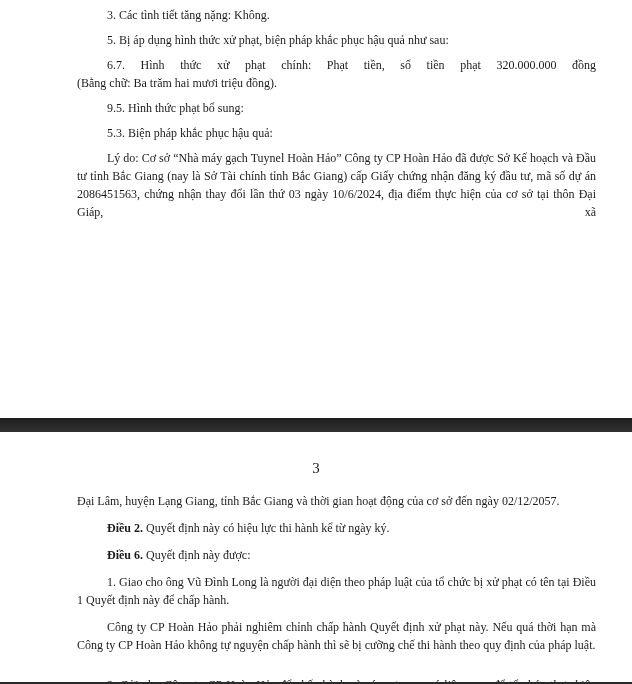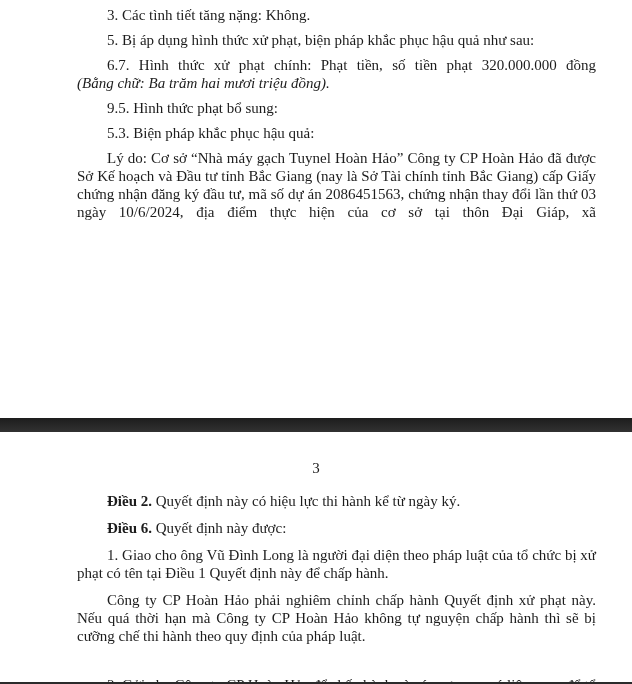--- a/index.html
+++ b/index.html
@@ -22,28 +22,28 @@
   }
   .textcol {
     position: absolute;
     left: 77px;
     width: 519px;
   }
   .page1-text { top: 6px; }
   .page2-text { top: 492px; }
   p.para {
     margin: 0 0 7px 0;
-    font-size: 15px;
+    font-size: 12px;
     line-height: 18px;
     text-align: justify;
   }
   .page2-text p.para { margin-bottom: 9px; }
   .indent { text-indent: 30px; }
   .just-all { text-align-last: justify; }
-  .italic { font-style: italic; }
+  .italic { }
   .bold { font-weight: bold; }
   .page-number {
     position: absolute;
     left: 0;
     top: 459px;
     width: 632px;
     text-align: center;
     font-size: 15px;
     line-height: 18px;
   }
@@ -86,20 +86,21 @@
     <p class="para indent">9.5. Hình thức phạt bổ sung:</p>
     <p class="para indent">5.3. Biện pháp khắc phục hậu quả:</p>
     <p class="para indent just-all">Lý do: Cơ sở “Nhà máy gạch Tuynel Hoàn Hảo” Công ty CP Hoàn Hảo đã được Sở Kế hoạch và Đầu tư tỉnh Bắc Giang (nay là Sở Tài chính tỉnh Bắc Giang) cấp Giấy chứng nhận đăng ký đầu tư, mã số dự án 2086451563, chứng nhận thay đổi lần thứ 03 ngày 10/6/2024, địa điểm thực hiện của cơ sở tại thôn Đại Giáp, xã</p>
   </div>
 
   <div class="page-separator"></div>
 
   <div class="page-number">3</div>
 
   <div class="textcol page2-text">
+    <p class="para">Đại Lâm, huyện Lạng Giang, tỉnh Bắc Giang và thời gian hoạt động của cơ sở đến ngày 02/12/2057.</p>
     <p class="para indent"><b class="bold">Điều 2.</b><span> Quyết định này có hiệu lực thi hành kể từ ngày ký.</span></p>
     <p class="para indent"><b class="bold">Điều 6.</b><span> Quyết định này được:</span></p>
     <p class="para indent">1. Giao cho ông Vũ Đình Long là người đại diện theo pháp luật của tổ chức bị xử phạt có tên tại Điều 1 Quyết định này để chấp hành.</p>
     <p class="para indent">Công ty CP Hoàn Hảo phải nghiêm chỉnh chấp hành Quyết định xử phạt này. Nếu quá thời hạn mà Công ty CP Hoàn Hảo không tự nguyện chấp hành thì sẽ bị cưỡng chế thi hành theo quy định của pháp luật.</p>
   </div>
 
   <div class="clipped-line">
     <p class="para indent just-all">2. Gửi cho Công ty CP Hoàn Hảo để chấp hành và các cơ quan có liên quan để tổ chức thực hiện</p>
   </div>
 

